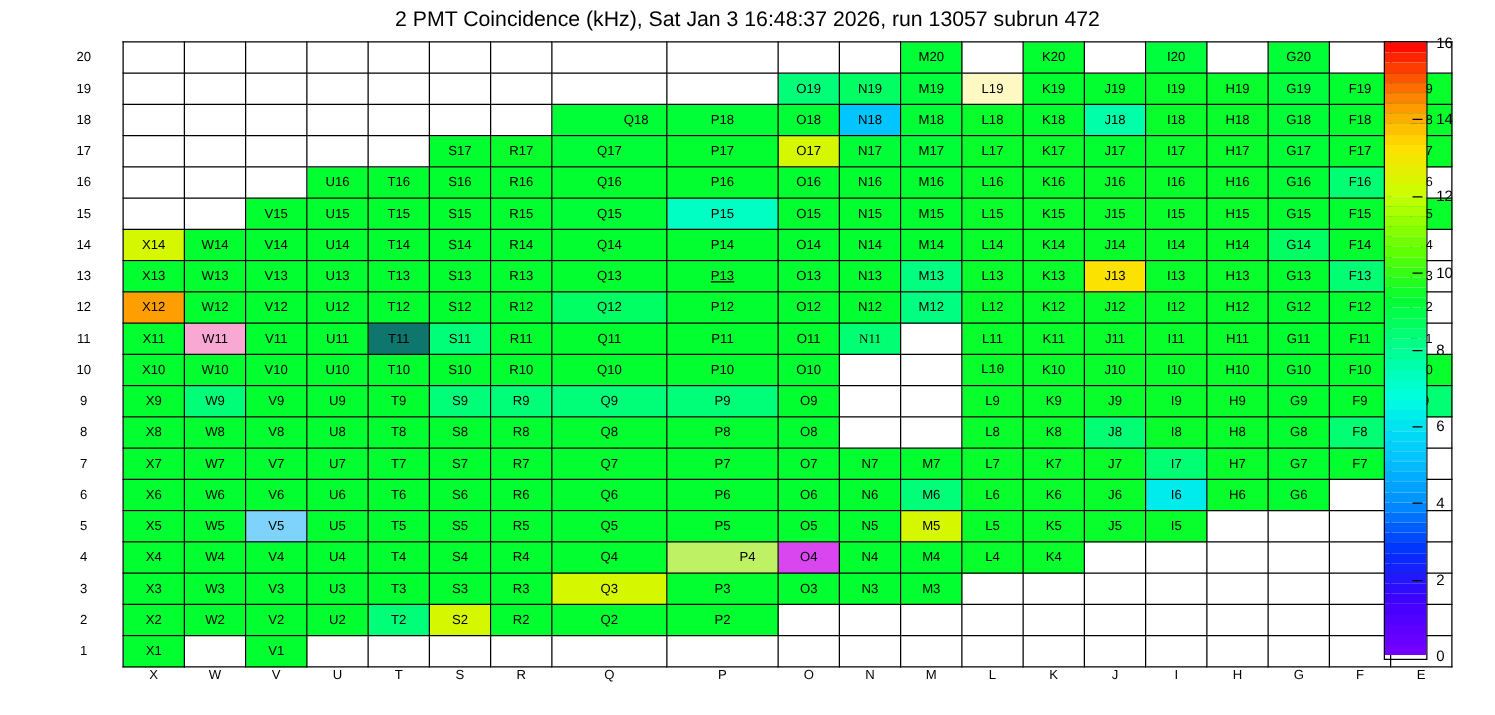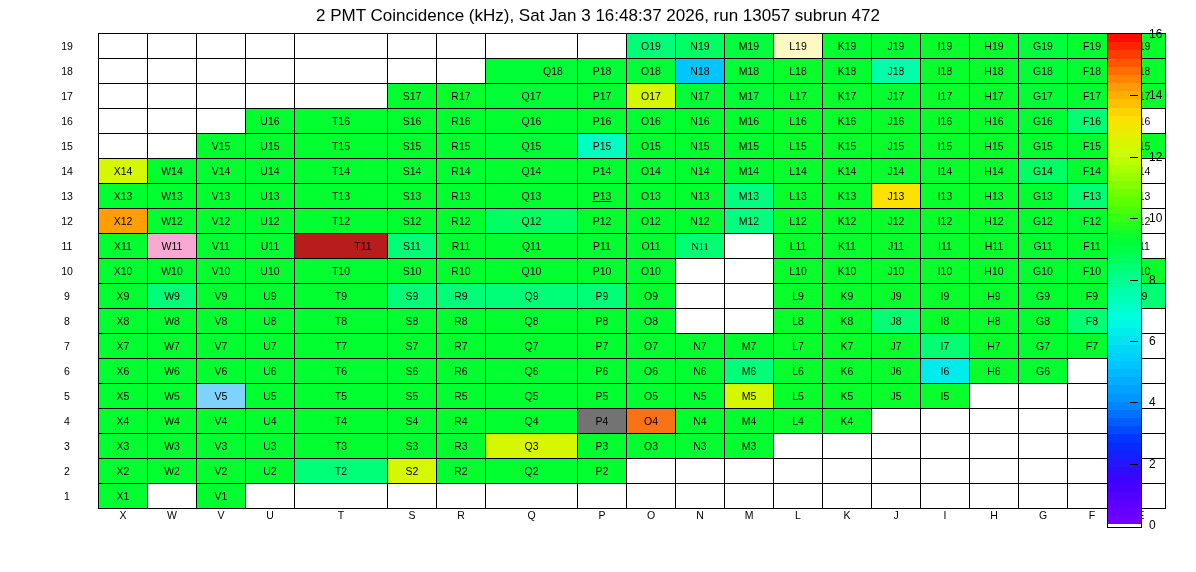--- a/index.html
+++ b/index.html
@@ -45,20 +45,43 @@
 </head>
 <body>
 
 <div id="root">
 
   <div id="title">2 PMT Coincidence (kHz), Sat Jan  3 16:48:37 2026, run 13057 subrun 472</div>
 
   <div id="plot">
     <table class="grid">
       <tbody id="grid-body">
+          <tr>
+            <td class="ylab">20</td>
+            <td class="empty"></td>
+            <td class="empty"></td>
+            <td class="empty"></td>
+            <td class="empty"></td>
+            <td class="empty"></td>
+            <td class="empty"></td>
+            <td class="empty"></td>
+            <td class="empty"></td>
+            <td class="empty"></td>
+            <td class="empty"></td>
+            <td class="empty"></td>
+            <td style="background: rgb(0, 255, 54);">M20</td>
+            <td class="empty"></td>
+            <td style="background: rgb(2, 255, 47);">K20</td>
+            <td class="empty"></td>
+            <td style="background: rgb(0, 255, 61);">I20</td>
+            <td class="empty"></td>
+            <td style="background: rgb(0, 255, 54);">G20</td>
+            <td class="empty"></td>
+            <td class="empty"></td>
+          </tr>
           <tr>
             <td class="ylab">19</td>
             <td class="empty"></td>
             <td class="empty"></td>
             <td class="empty"></td>
             <td class="empty"></td>
             <td class="empty"></td>
             <td class="empty"></td>
             <td class="empty"></td>
             <td class="empty"></td>
@@ -235,21 +258,21 @@
             <td style="background: rgb(2, 255, 47);">G12</td>
             <td style="background: rgb(2, 255, 47);">F12</td>
             <td class="empty">E12</td>
           </tr>
           <tr>
             <td class="ylab">11</td>
             <td style="background: rgb(2, 255, 47);">X11</td>
             <td style="background: #f9a8d4;">W11</td>
             <td style="background: rgb(2, 255, 47);">V11</td>
             <td style="background: rgb(2, 255, 47);">U11</td>
-            <td style="background: #b91c1c; padding-left: 44px;">T11</td>
+            <td style="background: #0f766e;">T11</td>
             <td style="background: rgb(0, 255, 121);">S11</td>
             <td style="background: rgb(2, 255, 47);">R11</td>
             <td style="background: rgb(2, 255, 47);">Q11</td>
             <td style="background: rgb(2, 255, 47);">P11</td>
             <td style="background: rgb(2, 255, 47);">O11</td>
             <td style="background: rgb(0, 255, 114); font-family: Liberation Serif, serif;">N11</td>
             <td class="empty"></td>
             <td style="background: rgb(9, 255, 43);">L11</td>
             <td style="background: rgb(9, 255, 43);">K11</td>
             <td style="background: rgb(9, 255, 43);">J11</td>
@@ -266,21 +289,21 @@
             <td style="background: rgb(2, 255, 47);">V10</td>
             <td style="background: rgb(2, 255, 47);">U10</td>
             <td style="background: rgb(2, 255, 47);">T10</td>
             <td style="background: rgb(2, 255, 47);">S10</td>
             <td style="background: rgb(2, 255, 47);">R10</td>
             <td style="background: rgb(2, 255, 47);">Q10</td>
             <td style="background: rgb(2, 255, 47);">P10</td>
             <td style="background: rgb(2, 255, 47);">O10</td>
             <td class="empty"></td>
             <td class="empty"></td>
-            <td style="background: rgb(9, 255, 43);">L10</td>
+            <td style="background: rgb(9, 255, 43); font-family: Liberation Mono, monospace;">L10</td>
             <td style="background: rgb(9, 255, 43);">K10</td>
             <td style="background: rgb(9, 255, 43);">J10</td>
             <td style="background: rgb(9, 255, 43);">I10</td>
             <td style="background: rgb(9, 255, 43);">H10</td>
             <td style="background: rgb(2, 255, 47);">G10</td>
             <td style="background: rgb(2, 255, 47);">F10</td>
             <td style="background: rgb(9, 255, 43);">E10</td>
           </tr>
           <tr>
             <td class="ylab">9</td>
@@ -400,22 +423,22 @@
           <tr>
             <td class="ylab">4</td>
             <td style="background: rgb(2, 255, 47);">X4</td>
             <td style="background: rgb(2, 255, 47);">W4</td>
             <td style="background: rgb(2, 255, 47);">V4</td>
             <td style="background: rgb(2, 255, 47);">U4</td>
             <td style="background: rgb(2, 255, 47);">T4</td>
             <td style="background: rgb(2, 255, 47);">S4</td>
             <td style="background: rgb(2, 255, 47);">R4</td>
             <td style="background: rgb(2, 255, 47);">Q4</td>
-            <td style="background: #737373;">P4</td>
-            <td style="background: #f97316;">O4</td>
+            <td style="background: #bef264; padding-left: 40px;">P4</td>
+            <td style="background: #d946ef;">O4</td>
             <td style="background: rgb(2, 255, 47);">N4</td>
             <td style="background: rgb(2, 255, 47);">M4</td>
             <td style="background: rgb(9, 255, 43);">L4</td>
             <td style="background: rgb(9, 255, 43);">K4</td>
             <td class="empty"></td>
             <td class="empty"></td>
             <td class="empty"></td>
             <td class="empty"></td>
             <td class="empty"></td>
             <td class="empty"></td>

